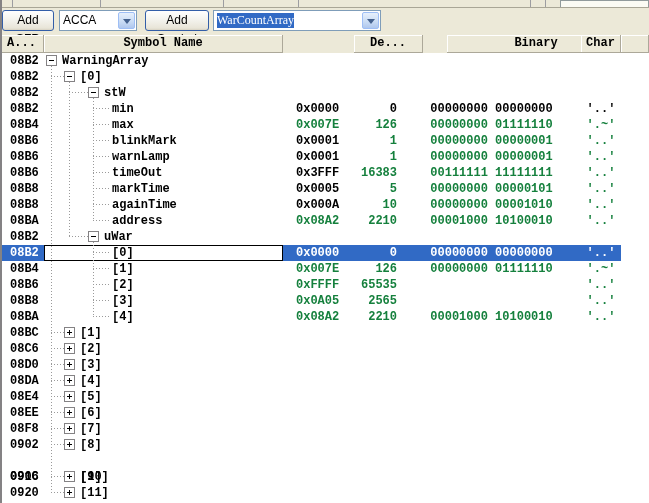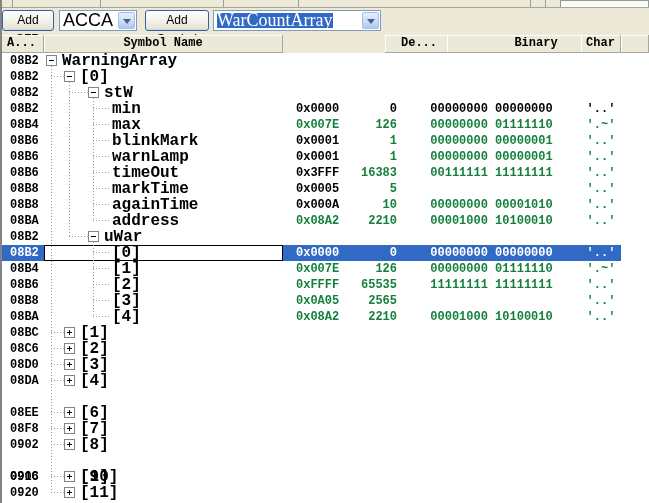--- a/index.html
+++ b/index.html
@@ -16,21 +16,21 @@
 
   
   .toolbar { position:absolute; left:0; top:8px; width:649px; height:27px;
              background:#ECE9D8; font-family:"Liberation Sans",sans-serif; font-size:12px; }
   .xpbtn { position:absolute; top:2px; height:21px; border:1px solid #335EA8; border-radius:3px;
            background:linear-gradient(180deg,#FFFFFF 0%,#F4F3EE 45%,#E8E5D8 90%,#D8D2C2 100%);
            color:#000; text-align:center; line-height:19px; font-family:"Liberation Sans",sans-serif;
            font-size:12px; padding:0 6px; }
   .combo { position:absolute; top:2px; height:21px; background:#fff; border:1px solid #7F9DB9; }
   .combo .cval { position:absolute; left:3px; top:2px; height:15px; line-height:15px;
-                 font-size:18px; color:#000; white-space:pre; }
+                 font-size:12px; color:#000; white-space:pre; }
   .combo .cval.hl { background:#316AC5; color:#fff; }
   .combo .drop { position:absolute; right:1px; top:1px; width:17px; height:17px; border-radius:2px;
                  background:linear-gradient(180deg,#E7F0FC 0%,#CBDDF5 55%,#AFC7EE 100%);
                  border:1px solid #9EBEF5; }
   .combo .drop::after { content:''; position:absolute; left:4px; top:6px; border-left:4px solid transparent;
                  border-right:4px solid transparent; border-top:5px solid #44618E; }
 
   
   .thead { position:absolute; left:0; top:35px; width:649px; height:18px; background:#ECE9D8; }
   .th { position:absolute; top:0; height:18px; background:#ECE9D8;
@@ -44,21 +44,21 @@
   .cell { position:absolute; top:0; height:16px; line-height:16px; font-size:12px; font-weight:bold;
           color:#000; white-space:pre; overflow:hidden; }
   .c-addr { left:2px;  width:42px;  padding-left:8px; }
   .c-sym  { left:44px; width:239px; }
   .c-hex  { left:283px; width:71px; padding-left:13px; }
   .c-dec  { left:354px; width:48px; text-align:right; padding-right:5px; }
   .c-bin  { left:402px; width:179px; text-align:center; }
   .c-char { left:581px; width:40px;  text-align:center; }
   .red { color:#15803d; }
 
-  .lbl { position:absolute; top:0; height:16px; line-height:16px; font-size:16px; font-weight:bold; white-space:pre; }
+  .lbl { position:absolute; top:0; height:16px; line-height:16px; font-size:12px; font-weight:bold; white-space:pre; }
   .l0{left:62px} .l1{left:80px} .l2{left:104px} .l3{left:112px}
 
   .conn { position:absolute; top:7px; height:1px;
           background-image:repeating-linear-gradient(90deg,#9A9A9A 0 1px,transparent 1px 3px); }
   .cn1{left:51px;width:13px} .cn2{left:69px;width:19px} .cn3{left:93px;width:17px}
 
   .tbox { position:absolute; top:2px; width:11px; height:11px; background:#fff;
           border:1px solid #848284; }
   .tbox::before { content:''; position:absolute; left:2px; top:4px; width:5px; height:1px; background:#000; }
   .tbox.plus::after { content:''; position:absolute; left:4px; top:2px; width:1px; height:5px; background:#000; }
@@ -99,21 +99,21 @@
     <div class="combo" style="left:213px; width:168px;font-family:Liberation Serif, serif;">
       <span class="cval hl">WarCountArray</span>
       <span class="drop"></span>
     </div>
   </div>
 
   <div class="thead">
     <div class="th" style="left:0;width:44px;">A...</div>
     <div class="th" style="left:44px;width:239px;">Symbol Name</div>
     <div class="th" style="left:283px;width:71px;margin-top:43px;">Value</div>
-    <div class="th" style="left:354px;width:69px;margin-left:31px;">De...</div>
+    <div class="th" style="left:354px;width:69px;">De...</div>
     <div class="th" style="left:402px;width:179px;margin-left:45px;">Binary</div>
     <div class="th" style="left:581px;width:40px;">Char</div>
     <div class="th" style="left:621px;width:28px;"></div>
   </div>
 
   <div class="tbody">
       <div class="row" style="top: 0px;">
         <div class="cell c-addr">08B2</div>
         <div class="cell c-sym"></div>
         <div class="tbox minus bx0"></div>
@@ -183,20 +183,21 @@
         <div class="cell c-bin red">00111111 11111111</div>
         <div class="cell c-char red">'..'</div>
       </div>
       <div class="row" style="top: 128px;">
         <div class="cell c-addr">08B8</div>
         <div class="cell c-sym"></div>
         <div class="conn cn3"></div>
         <div class="lbl l3">markTime</div>
         <div class="cell c-hex">0x0005</div>
         <div class="cell c-dec red">5</div>
+        <div class="cell c-bin red">00000000 00000101</div>
         <div class="cell c-char red">'..'</div>
       </div>
       <div class="row" style="top: 144px;">
         <div class="cell c-addr">08B8</div>
         <div class="cell c-sym"></div>
         <div class="conn cn3"></div>
         <div class="lbl l3">againTime</div>
         <div class="cell c-hex">0x000A</div>
         <div class="cell c-dec red">10</div>
         <div class="cell c-bin red">00000000 00001010</div>
@@ -239,21 +240,20 @@
         <div class="cell c-bin red">00000000 01111110</div>
         <div class="cell c-char red">'.~'</div>
       </div>
       <div class="row" style="top: 224px;">
         <div class="cell c-addr">08B6</div>
         <div class="cell c-sym"></div>
         <div class="conn cn3"></div>
         <div class="lbl l3">[2]</div>
         <div class="cell c-hex red">0xFFFF</div>
         <div class="cell c-dec red">65535</div>
-        <div class="cell c-bin red">11111111 11111111</div>
         <div class="cell c-char red">'..'</div>
       </div>
       <div class="row" style="top: 240px;">
         <div class="cell c-addr">08B8</div>
         <div class="cell c-sym"></div>
         <div class="conn cn3"></div>
         <div class="lbl l3">[3]</div>
         <div class="cell c-hex red">0x0A05</div>
         <div class="cell c-dec red">2565</div>
         <div class="cell c-char red">'..'</div>
@@ -288,20 +288,27 @@
         <div class="conn cn1"></div>
         <div class="tbox plus bx1"></div>
         <div class="lbl l1">[3]</div>
       </div>
       <div class="row" style="top: 320px;">
         <div class="cell c-addr">08DA</div>
         <div class="cell c-sym"></div>
         <div class="conn cn1"></div>
         <div class="tbox plus bx1"></div>
         <div class="lbl l1">[4]</div>
+      </div>
+      <div class="row" style="top: 336px;">
+        <div class="cell c-addr">08E4</div>
+        <div class="cell c-sym"></div>
+        <div class="conn cn1"></div>
+        <div class="tbox plus bx1"></div>
+        <div class="lbl l1">[5]</div>
       </div>
       <div class="row" style="top: 352px;">
         <div class="cell c-addr">08EE</div>
         <div class="cell c-sym"></div>
         <div class="conn cn1"></div>
         <div class="tbox plus bx1"></div>
         <div class="lbl l1">[6]</div>
       </div>
       <div class="row" style="top: 368px;">
         <div class="cell c-addr">08F8</div>

